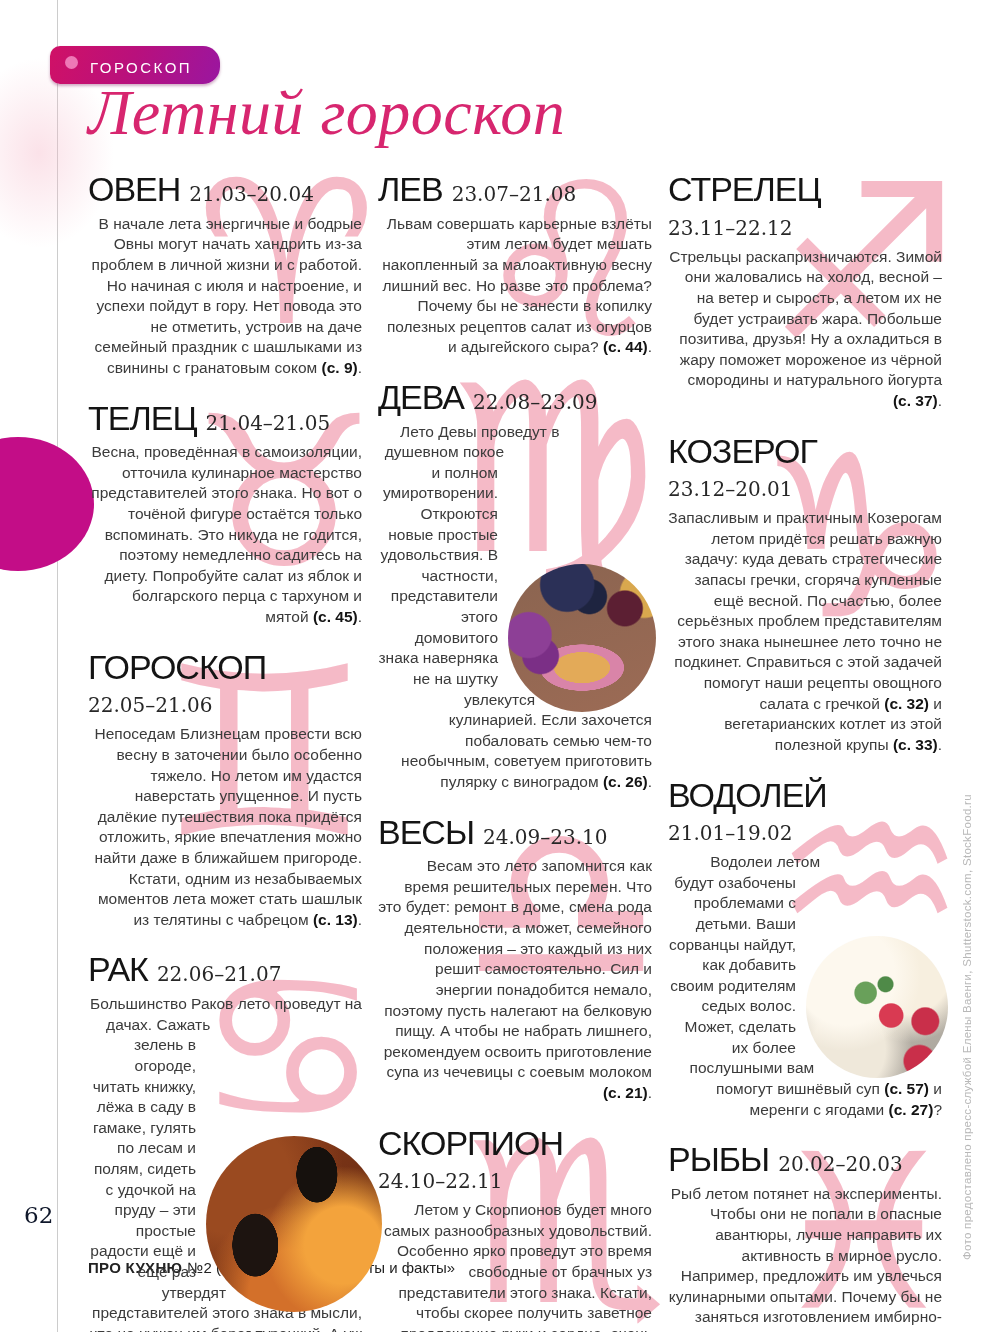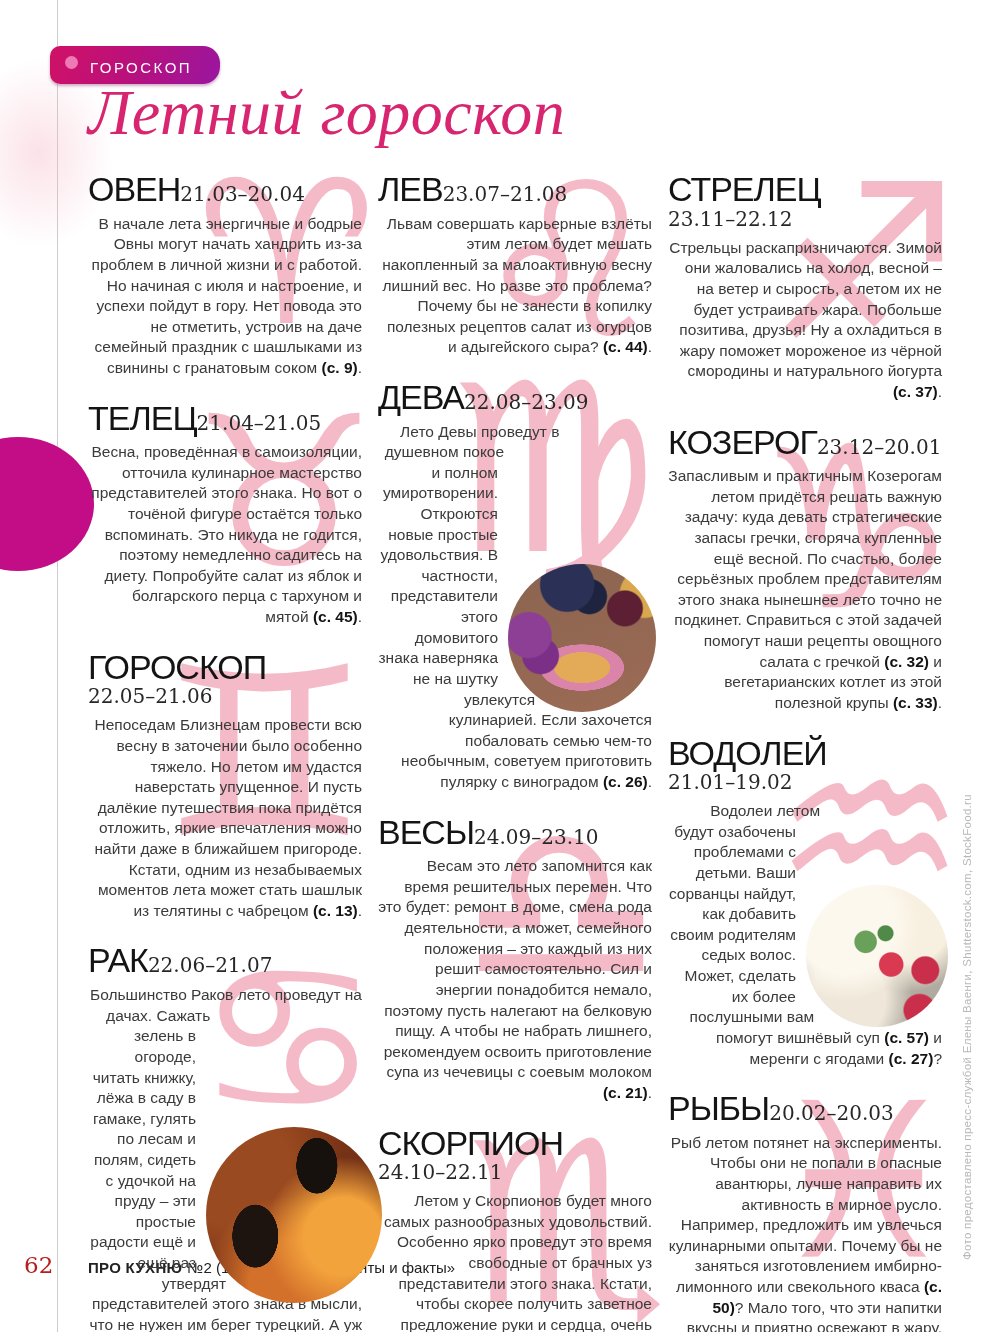--- a/index.html
+++ b/index.html
@@ -31,21 +31,21 @@
     font-family:Liberation Serif, serif; font-style:italic; font-weight:normal;
     font-size:64px; color:#d7266f; letter-spacing:0.5px; white-space:nowrap;
   }
   .columns { position:absolute; left:88px; top:172px; width:855px; display:flex; gap:16px; }
   .col { width:274px; flex:0 0 274px; }
   .sign { position:relative; margin-bottom:22px; }
   .sign-deco {
     position:absolute; z-index:0; line-height:1; color:#f5b3c2; opacity:.9;
     font-family:"DejaVu Sans", sans-serif; pointer-events:none;
   }
-  .sign-head { position:relative; z-index:1; display:flex; align-items:baseline; flex-wrap:wrap; }
+  .sign-head { position:relative; z-index:1; display:flex; align-items:baseline; gap:9px; flex-wrap:wrap; }
   .sign-name {
     font-family:"Liberation Sans", sans-serif; font-stretch:condensed;
     font-size:34px; line-height:1.02; letter-spacing:-1px; color:#141414;
   }
   .sign-dates { font-family:"DejaVu Serif", serif; font-size:20px; color:#272727; white-space:nowrap; }
   .sign-body { position:relative; z-index:1; margin:7px 0 0; font-size:15.5px; line-height:1.33; color:#3b3b3b;text-align:right; }
   .sign-body b { color:#141414; }
   .photo {
     float:right; position:relative; z-index:2; border-radius:50%;
     shape-outside:circle(50%); shape-margin:10px;
@@ -80,21 +80,21 @@
       radial-gradient(ellipse at 28% 28%, #fdf8ee 0 34%, rgba(253,248,238,0) 52%),
       radial-gradient(ellipse at 72% 22%, #f7efdf 0 30%, rgba(247,239,223,0) 48%),
       radial-gradient(ellipse at 30% 80%, #efe8da 0 26%, rgba(239,232,218,0) 45%),
       linear-gradient(150deg, #ccc5ba, #a9a49b);
   }
   .credit {
     position:absolute; right:20px; top:735px; height:525px;
     writing-mode:vertical-rl; transform:rotate(180deg);
     font-size:11.5px; color:#b8b8b8; letter-spacing:.3px; white-space:nowrap;
   }
-  .page-number { position:absolute; left:24px; top:1252px; font-family:"DejaVu Serif", serif; font-size:23px; color:#b91c1c; }
+  .page-number { position:absolute; left:24px; top:1202px; font-family:"DejaVu Serif", serif; font-size:23px; color:#0f172a; }
   .footer { position:absolute; left:88px; top:1259px; font-size:15px; color:#222; }
   .footer .brand { font-weight:bold; letter-spacing:.3px; margin-right:5px;text-align:center; }
 </style>
 </head>
 <body>
 
 <div class="page">
   <div class="margin-line"></div>
   <div class="swirl"></div>
   <div class="accent-semicircle"></div>

